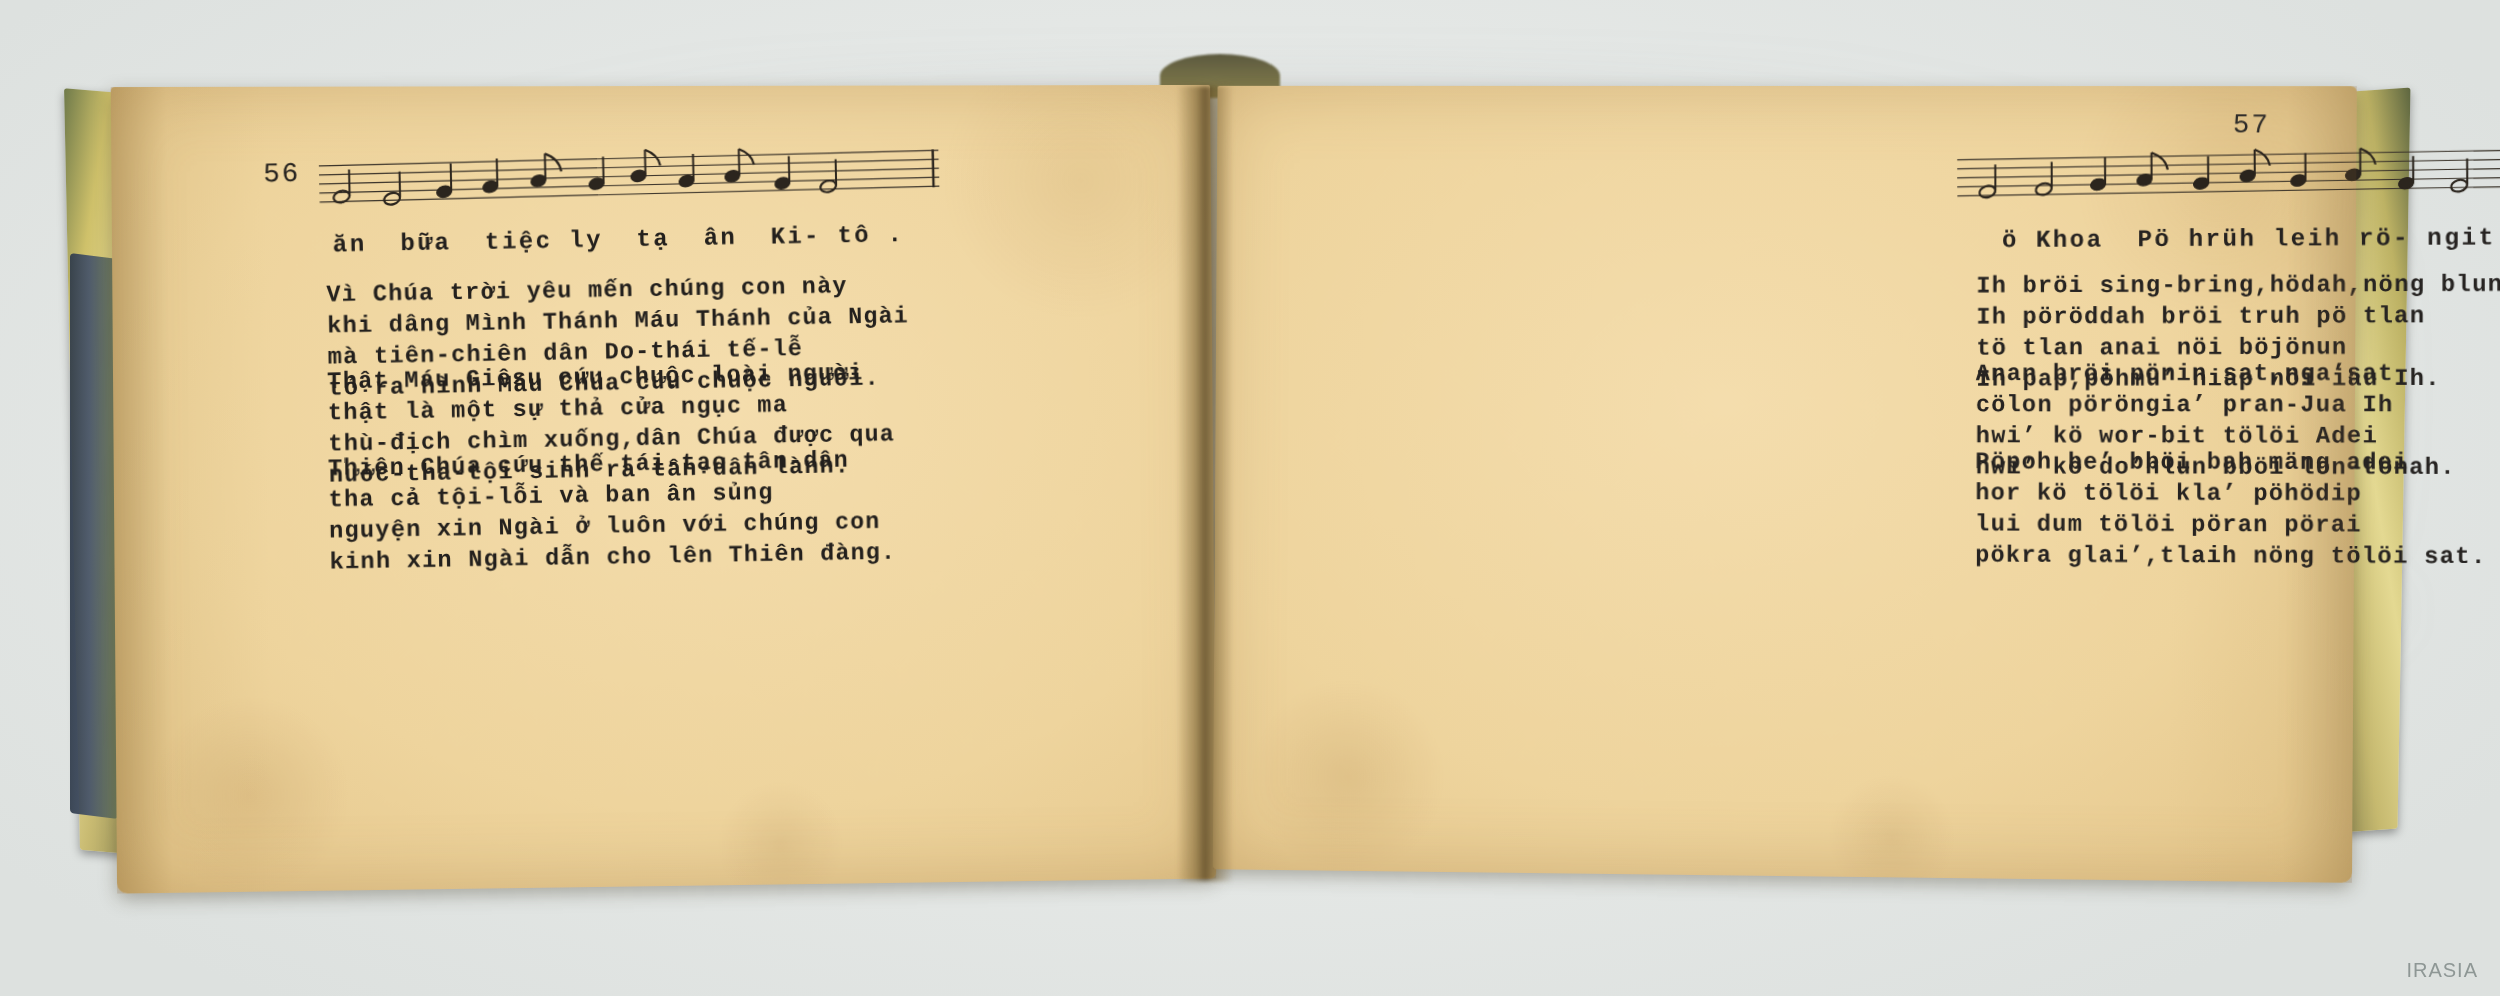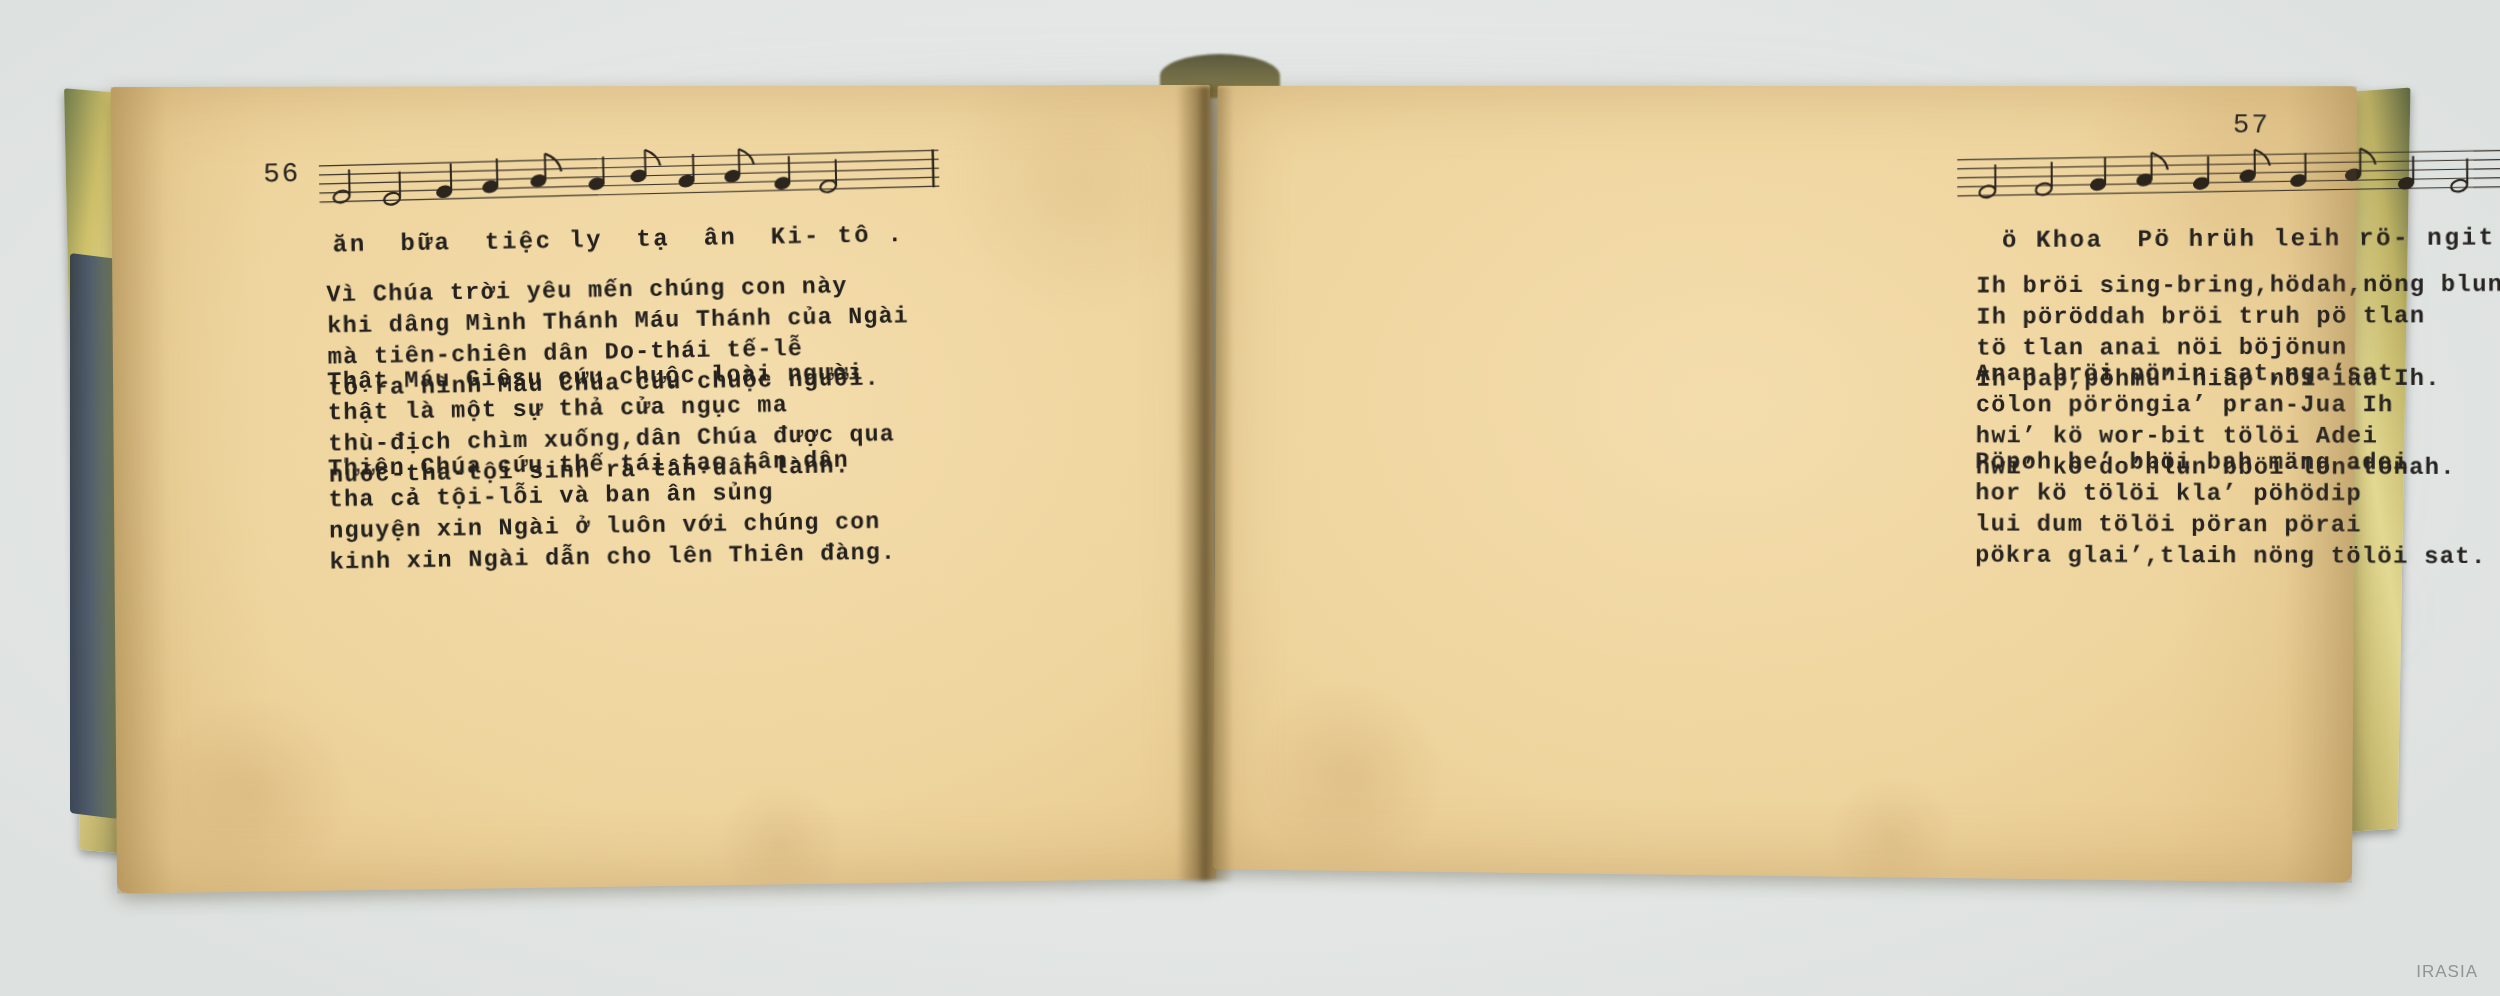--- a/index.html
+++ b/index.html
@@ -211,21 +211,21 @@
     pointer-events: none;
     box-shadow: inset 0 0 70px rgba(150,110,55,0.30);
   }
 
   
   .watermark {
     position: absolute;
     right: 22px;
     bottom: 14px;
     font-family: "Liberation Sans", sans-serif;
-    font-size: 17px;
+    font-size: 20px;
     letter-spacing: 1px;
     color: #8e9795;
   }
 </style>
 </head>
 <body>
 
 <div id="scene">
 
   <div class="book-shadow2"></div>

